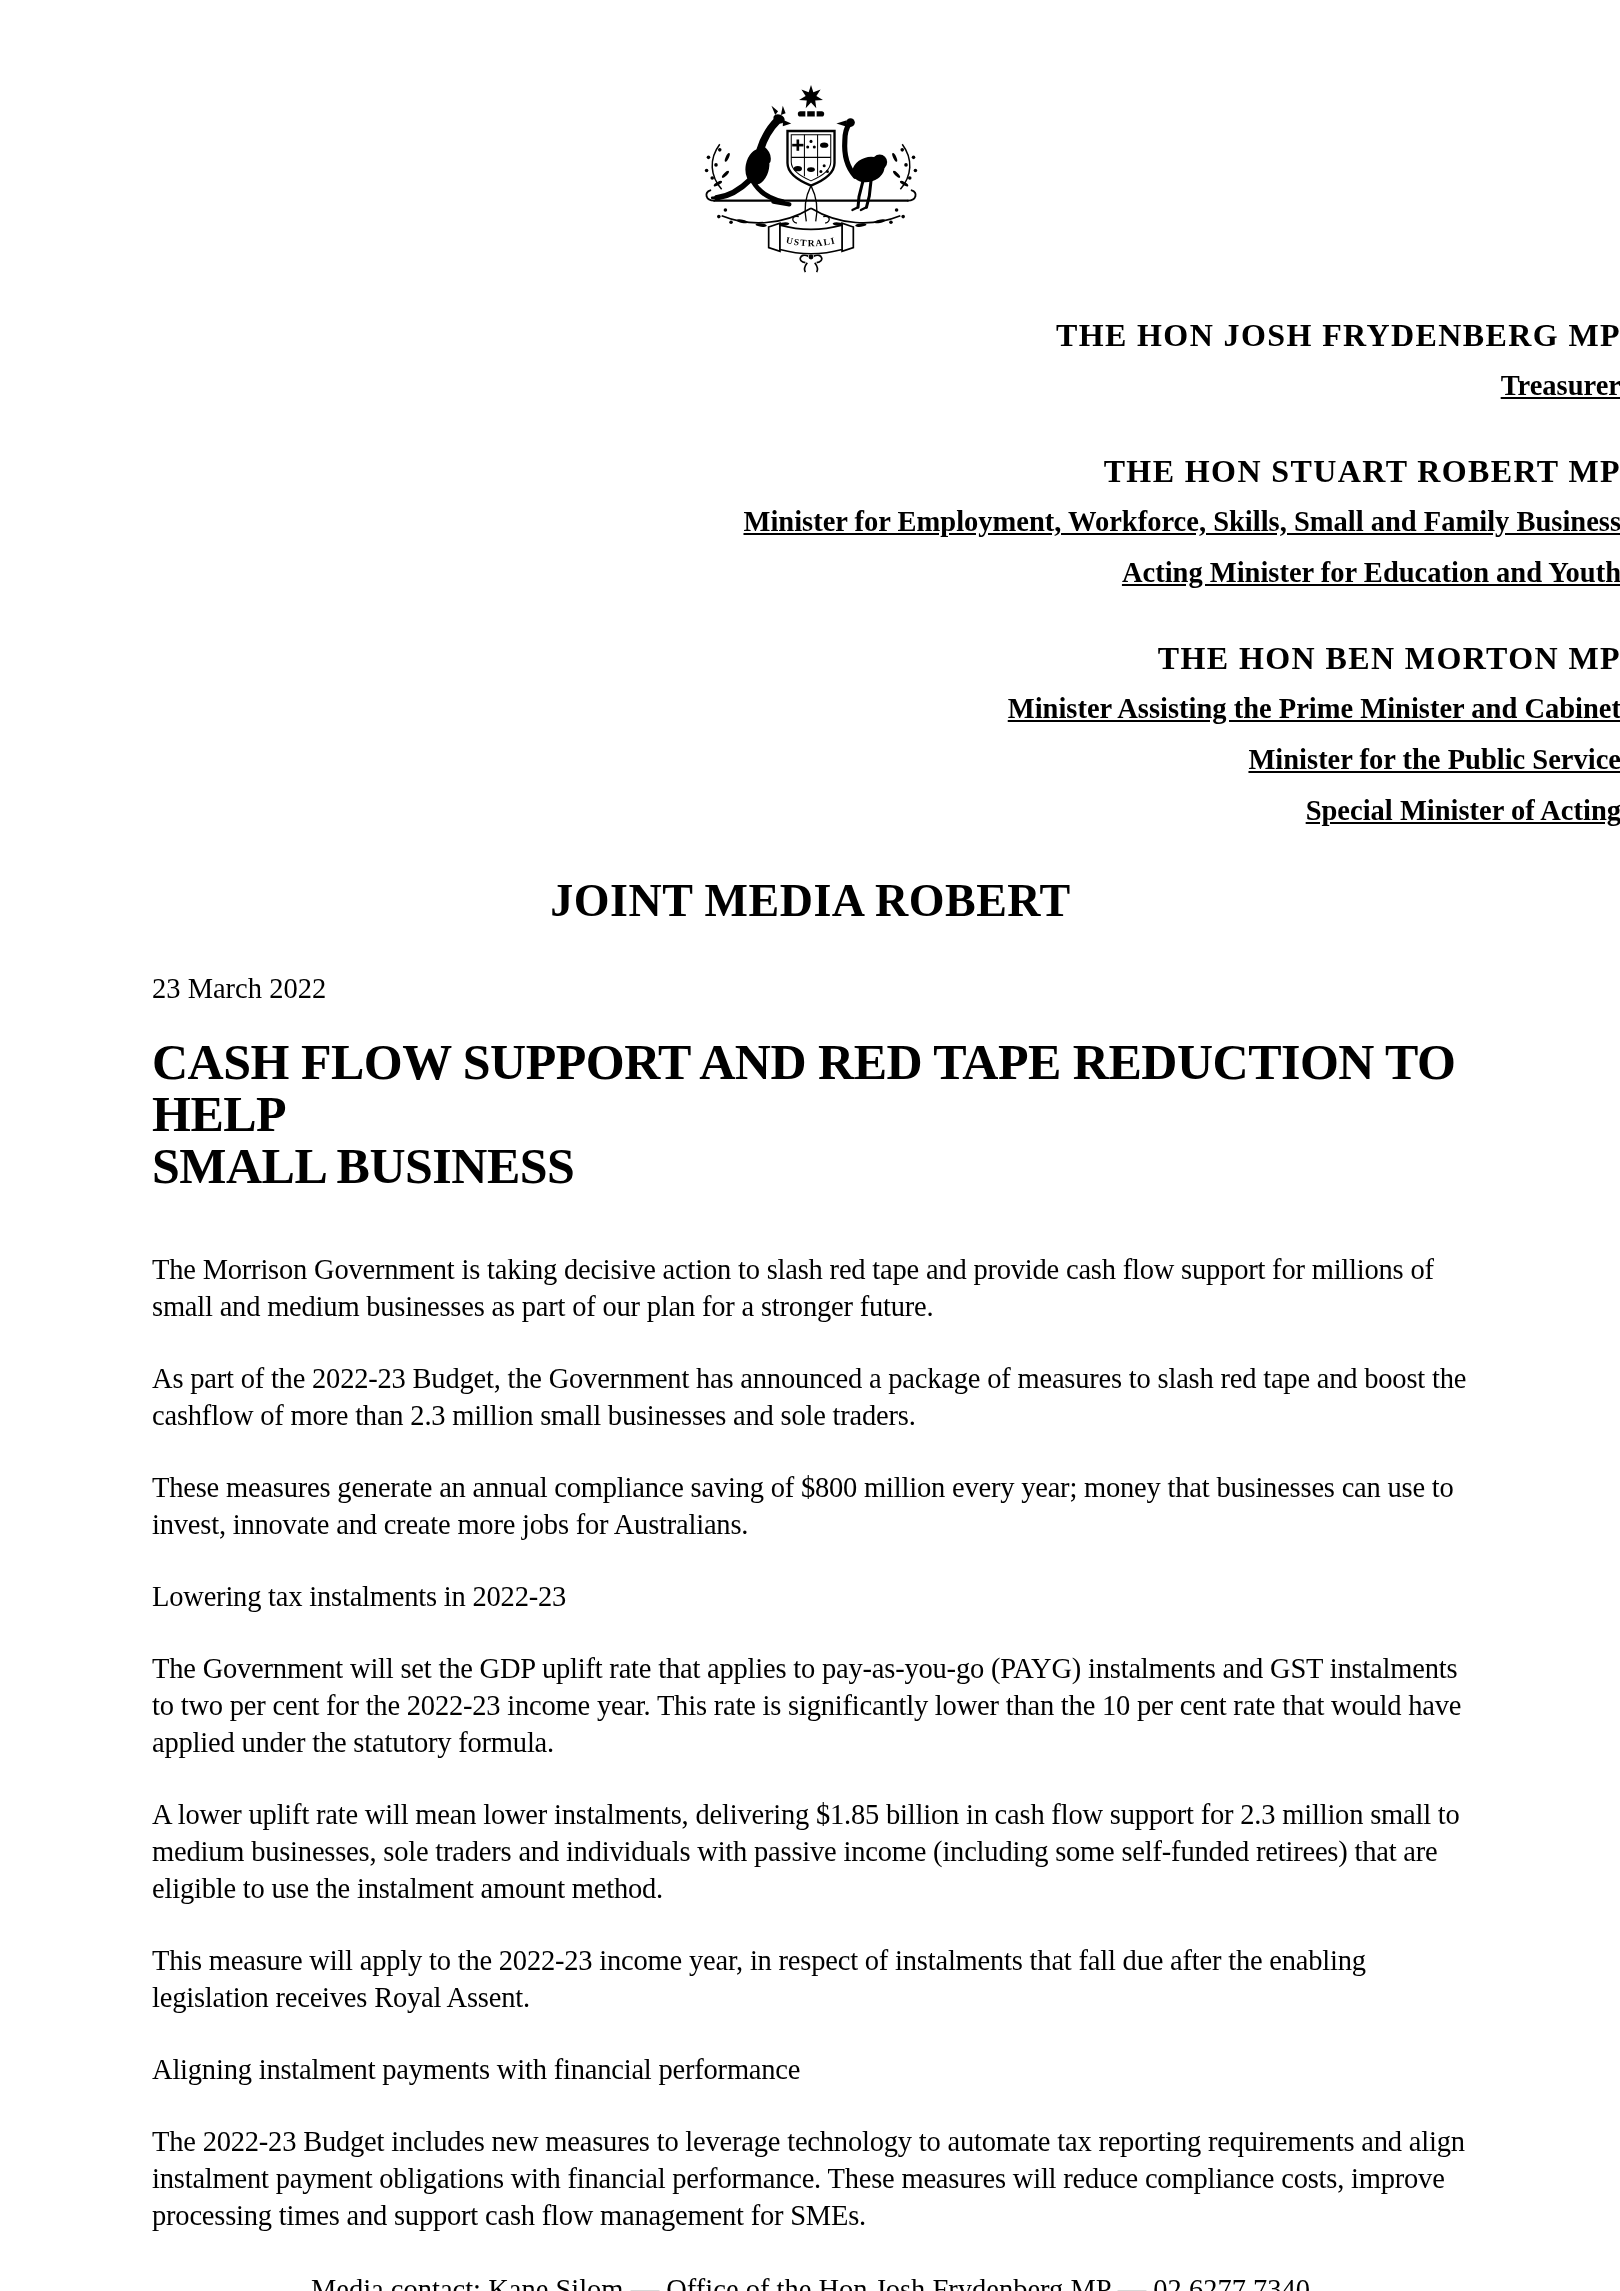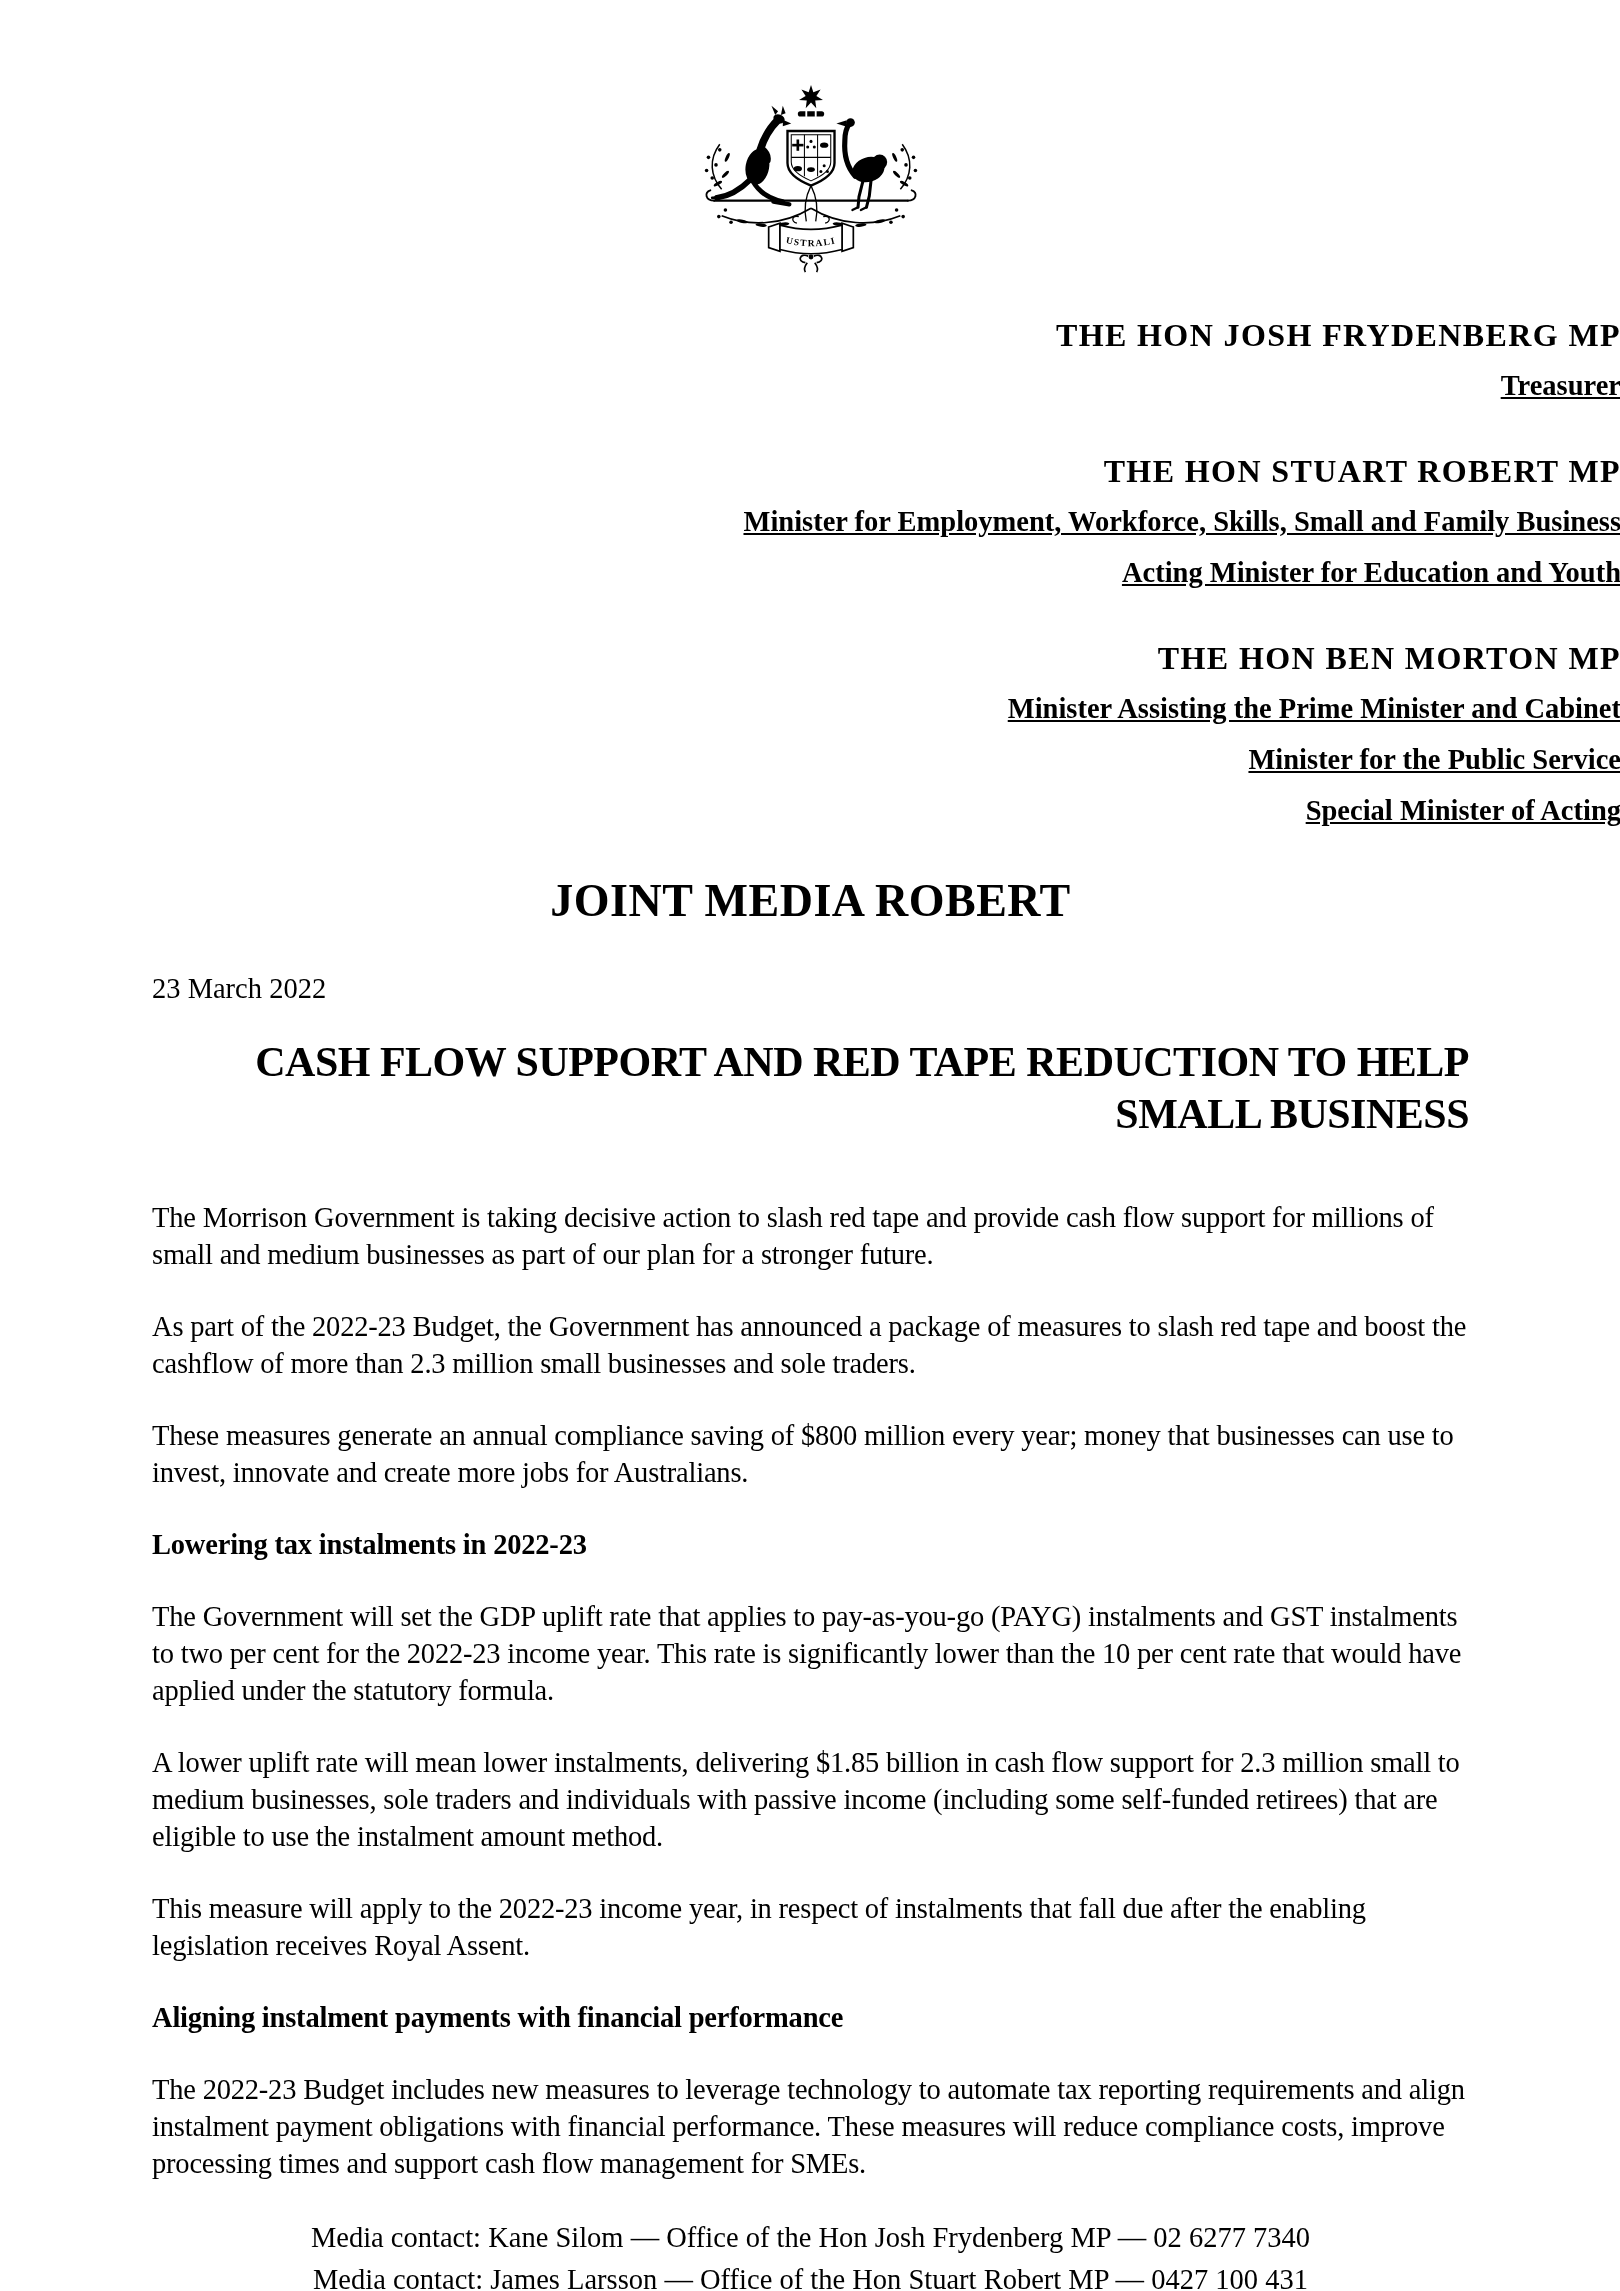--- a/index.html
+++ b/index.html
@@ -22,26 +22,26 @@
   .official-title {
     font-weight: bold; font-size: 28.5px; line-height: 31px; margin-top: 18px; text-decoration: underline;
   }
   .official-title + .official-title { margin-top: 20px; }
   .release-type {
     font-weight: bold; font-size: 46px; line-height: 51px; margin-top: 49px; letter-spacing: 0.5px;
   }
   .content { margin: 0 152px; }
   .release-date { font-size: 28.5px; line-height: 37px; margin-top: 44px; }
   .doc-title {
-    text-align: right; font-weight: bold; font-size: 42px; line-height: 52px;
+    text-align: left; font-weight: bold; font-size: 50px; line-height: 52px;
     letter-spacing: -0.5px; margin-top: 28.5px;
   }
   .body-copy { margin-top: 59px; font-size: 28.5px; line-height: 37px; letter-spacing: -0.2px; }
   .body-copy p { margin: 0 0 35px 0; }
-  .section-heading { font-weight: bold; font-size: 28.5px; line-height: 37px; margin: 6px 0 35px 0; }
+  .section-heading { font-weight: normal; font-size: 28.5px; line-height: 37px; margin: 6px 0 35px 0; }
   .footer { margin-top: 19px; text-align: center; font-size: 28.5px; line-height: 42px; }
   .media-contact { white-space: nowrap; }
 </style>
 </head>
 <body>
 
 <div class="page">
 
   <div class="letterhead">
 

